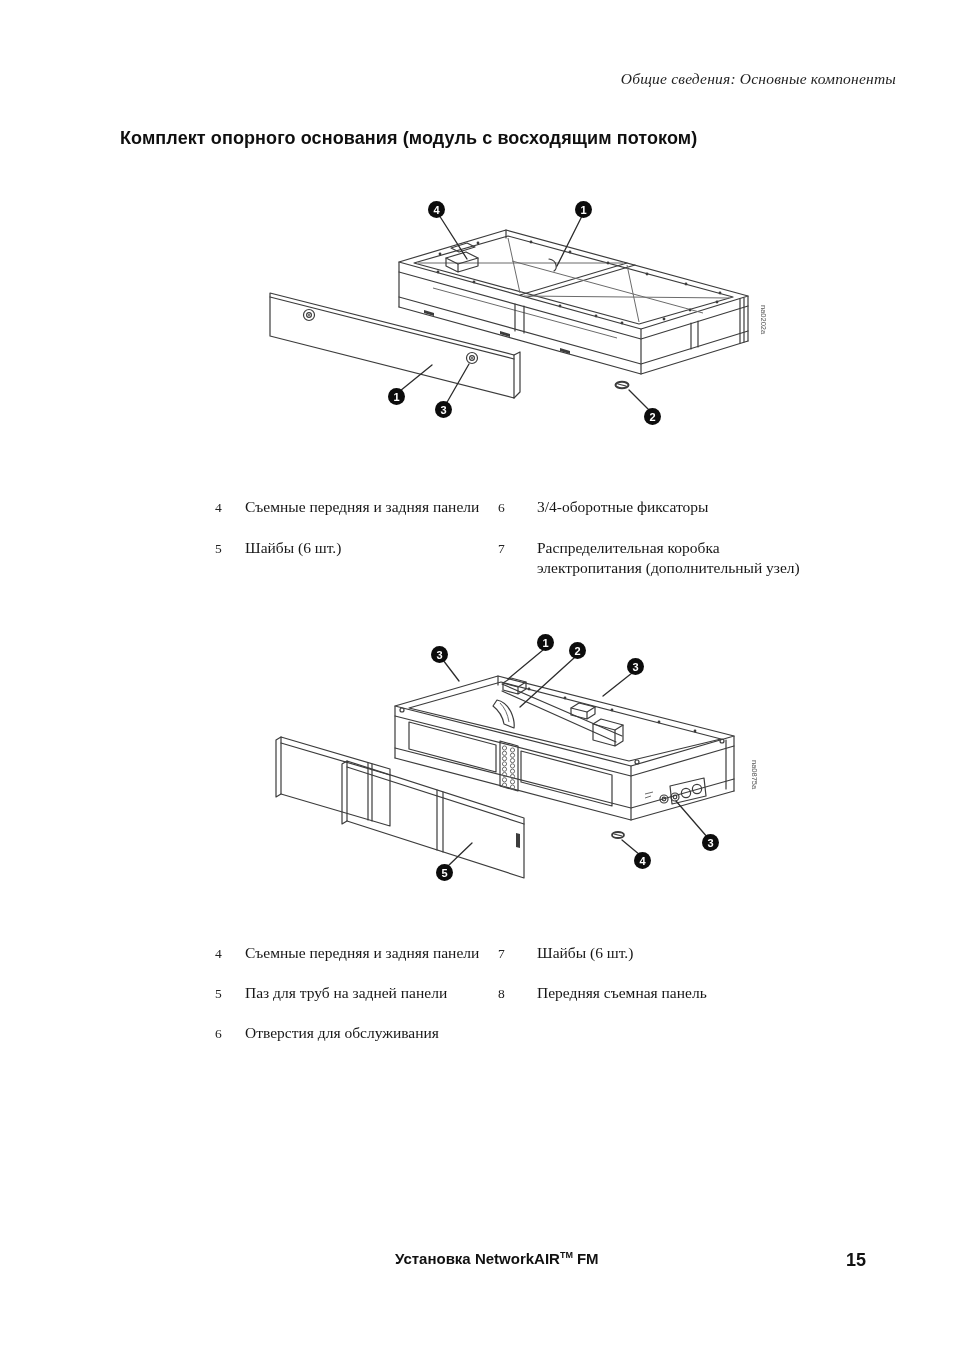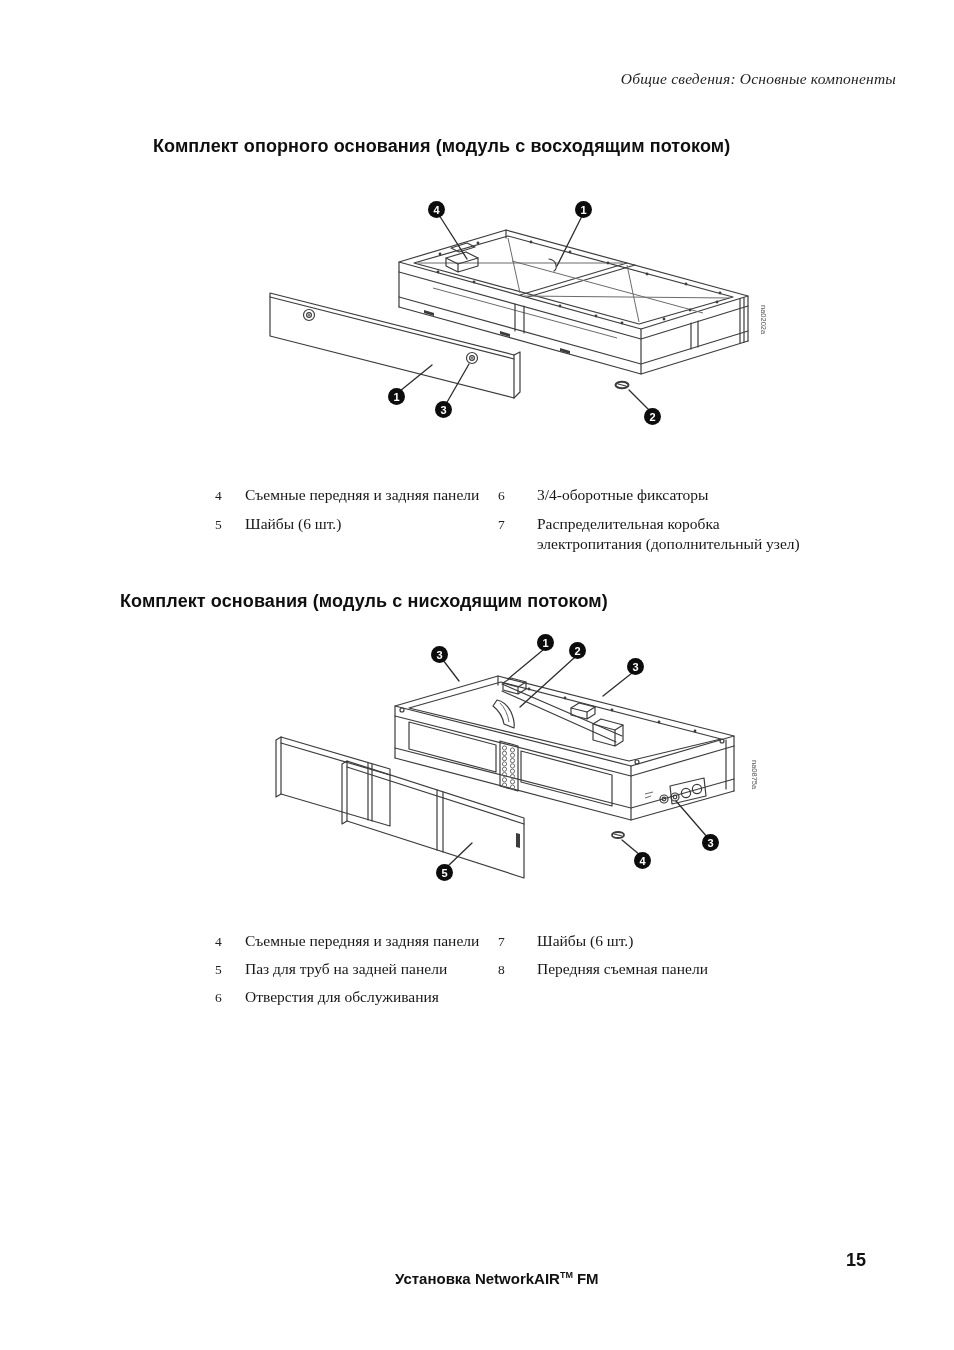--- a/index.html
+++ b/index.html
@@ -9,21 +9,21 @@
   }
   .running-header {
     position:absolute; top:70px; right:84px;
     font-style:italic; font-size:15.5px; color:#222; letter-spacing:0.2px;
   }
   .h1 {
     position:absolute; left:120px; margin:0;
     font-family:"Liberation Sans", sans-serif; font-weight:bold;
     font-size:18px; color:#0f0f0f; letter-spacing:0.1px;
   }
-  .h1-upflow { top:136px;margin-left:33px; }
+  .h1-upflow { top:128px; }
   .h1-downflow { top:591px; }
 
   .figure-svg { position:absolute; }
   #fig1 { left:255px; top:185px; }
   #fig2 { left:270px; top:622px; }
 
   .ln  { fill:none; stroke:#3c3c3c; stroke-width:1.2; stroke-linejoin:round; stroke-linecap:round; }
   .lt  { fill:none; stroke:#6b6b6b; stroke-width:1; stroke-linejoin:round; }
   .ld  { fill:none; stroke:#2c2c2c; stroke-width:1.3; stroke-linecap:round; }
   .dot { fill:#3c3c3c; stroke:none; }
@@ -36,25 +36,25 @@
     font-family:"Liberation Sans", sans-serif; font-weight:bold; font-size:11px;
     display:flex; align-items:center; justify-content:center; z-index:5;
   }
 
   .legend { position:absolute; }
   .legend-row { display:flex; align-items:baseline; font-size:15.5px; line-height:20px; color:#171717; }
   .legend1 .legend-row { margin-bottom:8px; }
   .legend2 .legend-row { margin-bottom:7px; }
   .legend .num { flex:0 0 30px; font-size:13.5px; color:#222; }
   .legend.legend-rightcol .num { flex:0 0 39px; }
-  .legend .txt { flex:1; }
+  .legend .txt { flex:1;margin-top:12px; }
 
   .footer-brand {
     position:absolute; left:395px; top:1250px;
-    font-family:"Liberation Sans", sans-serif; font-weight:bold; font-size:15px; color:#111;margin-top:20px;
+    font-family:"Liberation Sans", sans-serif; font-weight:bold; font-size:15px; color:#111;
   }
   .footer-brand .tm { font-size:9px; position:relative; top:-6px; }
   .footer-brand .suffix { margin-left:4px; }
   .footer-page {
     position:absolute; left:846px; top:1250px;
     font-family:"Liberation Sans", sans-serif; font-weight:bold; font-size:18px; color:#111;
   }
 </style>
 </head>
 <body>
@@ -156,21 +156,20 @@
     <div class="legend-row">
       <span class="num">6</span>
       <span class="txt">3/4-оборотные фиксаторы</span>
     </div>
     <div class="legend-row">
       <span class="num">7</span>
       <span class="txt">Распределительная коробка электропитания (дополнительный узел)</span>
     </div>
   </div>
 
-  <h1 class="h1 h1-downflow">Комплект основания (модуль с нисходящим потоком)</h1>
 
   <svg id="fig2" class="figure-svg" width="505" height="262" viewBox="270 622 505 262" aria-hidden="true">
 
     <path class="ln" d="M395,706 L498,676 L734,736 L631,766 Z"></path>
     <path class="ln" d="M409,708 L501,682 L721,739 L629,761 Z"></path>
     <path class="ln" d="M498,676 L498,685"></path>
 
     <path class="ln" d="M395,706 L395,758 M631,766 L631,820 M734,736 L734,791"></path>
     <path class="ln" d="M395,758 L631,820 L734,791"></path>
     <path class="ln" d="M395,748 L631,808 L734,779"></path>
@@ -273,21 +272,21 @@
       <span class="txt">Отверстия для обслуживания</span>
     </div>
   </div>
   <div class="legend legend2 legend-rightcol" style="left:498px;top:931px;width:326px">
     <div class="legend-row">
       <span class="num">7</span>
       <span class="txt">Шайбы (6 шт.)</span>
     </div>
     <div class="legend-row">
       <span class="num">8</span>
-      <span class="txt">Передняя съемная панели</span>
+      <span class="txt">Передняя съемная панель</span>
     </div>
   </div>
 
   <div class="footer-brand">
     <span>Установка NetworkAIR</span><span class="tm">TM</span><span class="suffix">FM</span>
   </div>
   <div class="footer-page">15</div>
 
 </div>
 

